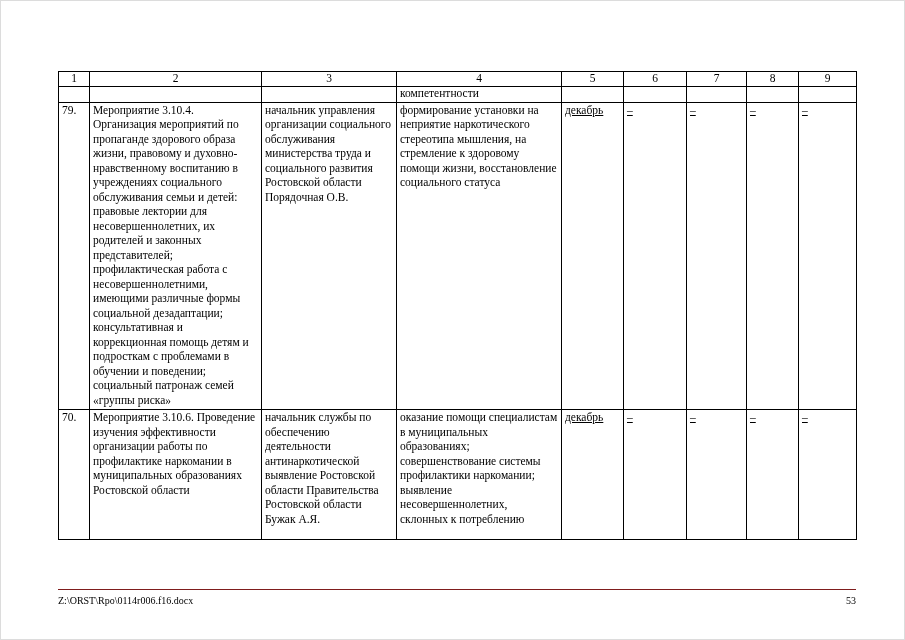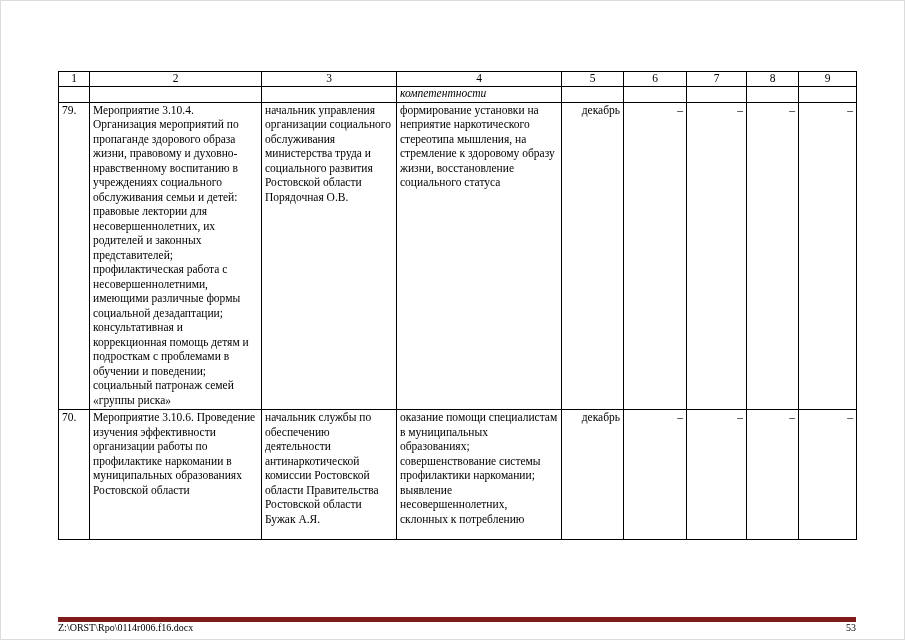--- a/index.html
+++ b/index.html
@@ -14,30 +14,30 @@
     position:absolute; left:57px; top:70px; width:798px;
     border-collapse:collapse; table-layout:fixed;
     font-size:11.5px; line-height:1.26; color:#000;
   }
   table.doc-table td {
     border:1px solid #000; vertical-align:top;
     padding:0 3px 2px 3px; overflow:hidden;
     word-wrap:break-word;
   }
   tr.r-hdr td { text-align:center; height:15px; line-height:13px; padding:0 1px; }
-  tr.r-carry td { height:14px; line-height:13px;font-style:italic; }
+  tr.r-carry td { height:14px; line-height:13px; }
   td.c-num { text-align:left; padding-left:4px; }
   td.c-left { text-align:left; }
   td.c-center { }
-  td.c-topcenter { text-align:right; }
+  td.c-topcenter { text-align:left;text-decoration:underline; }
   .footer {
     position:absolute; left:57px; top:588px; width:798px;
-    border-top:5px solid #7f1d1d; 
+    border-top:1px solid #7f1d1d; padding-top:5px;
     display:flex; justify-content:space-between; align-items:flex-start;
-    font-size:10px; line-height:12px;margin-top:28px;
+    font-size:10px; line-height:12px;
   }
 </style>
 </head>
 <body>
 
 <div class="page">
 
   <table class="doc-table">
     <colgroup>
       <col style="width:31px">
@@ -73,32 +73,32 @@
       <td></td>
       <td></td>
       <td></td>
       <td></td>
     </tr>
 
     <tr style="height:253px">
       <td class="c-num">79.</td>
       <td class="c-left">Мероприятие 3.10.4. Организация мероприятий по пропаганде здорового образа жизни, правовому и духовно-нравственному воспитанию в учреждениях социального обслуживания семьи и детей: правовые лектории для несовершеннолетних, их родителей и законных представителей; профилактическая работа с несовершеннолетними, имеющими различные формы социальной дезадаптации; консультативная и коррекционная помощь детям и подросткам с проблемами в обучении и поведении; социальный патронаж семей «группы риска»</td>
       <td class="c-center">начальник управления организации социального обслуживания министерства труда и социального развития Ростовской области Порядочная О.В.</td>
-      <td class="c-left">формирование установки на неприятие наркотического стереотипа мышления, на стремление к здоровому образу жизни, восстановление социального статуса</td>
+      <td class="c-left">формирование установки на неприятие наркотического стереотипа мышления, на стремление к здоровому помощи жизни, восстановление социального статуса</td>
       <td class="c-topcenter">декабрь</td>
       <td class="c-topcenter">–</td>
       <td class="c-topcenter">–</td>
       <td class="c-topcenter">–</td>
       <td class="c-topcenter">–</td>
     </tr>
 
     <tr style="height:130px">
       <td class="c-num">70.</td>
       <td class="c-left">Мероприятие 3.10.6. Проведение изучения эффективности организации работы по профилактике наркомании в муниципальных образованиях Ростовской области</td>
-      <td class="c-center">начальник службы по обеспечению деятельности антинаркотической комиссии Ростовской области Правительства Ростовской области Бужак А.Я.</td>
+      <td class="c-center">начальник службы по обеспечению деятельности антинаркотической выявление Ростовской области Правительства Ростовской области Бужак А.Я.</td>
       <td class="c-left">оказание помощи специалистам в муниципальных образованиях; совершенствование системы профилактики наркомании; выявление несовершеннолетних, склонных к потреблению</td>
       <td class="c-topcenter">декабрь</td>
       <td class="c-topcenter">–</td>
       <td class="c-topcenter">–</td>
       <td class="c-topcenter">–</td>
       <td class="c-topcenter">–</td>
     </tr>
   </tbody>
     </table>
 

